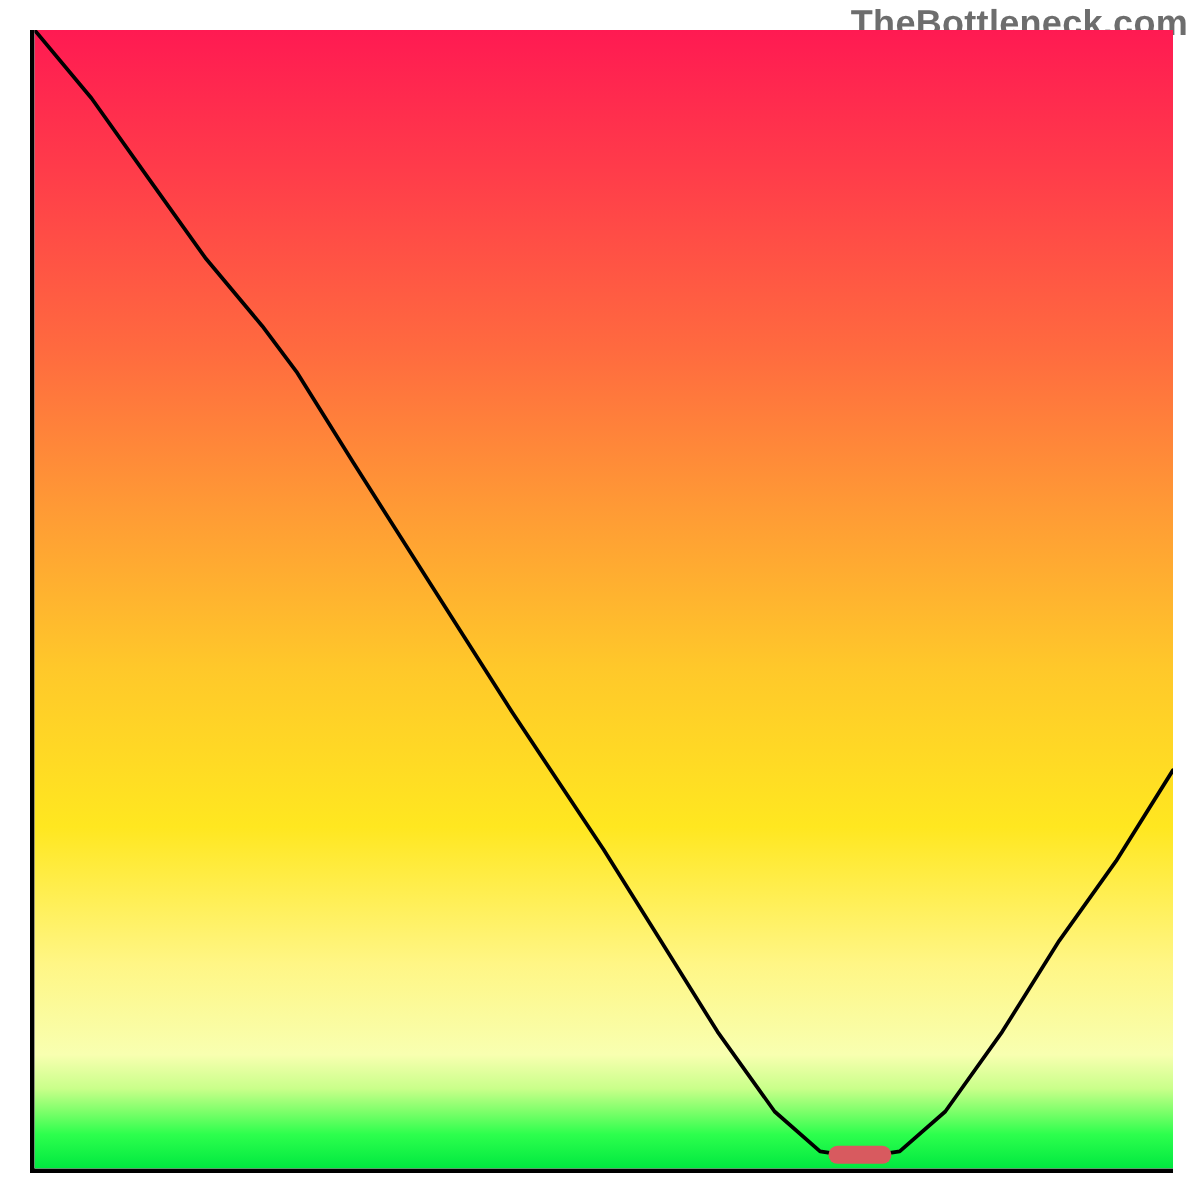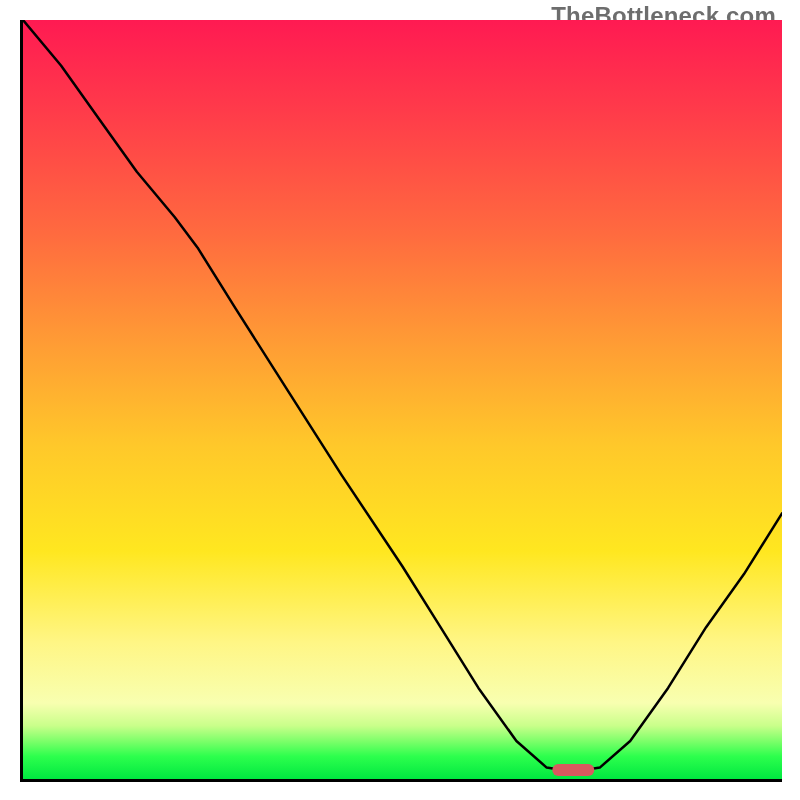--- a/index.html
+++ b/index.html
@@ -50,21 +50,21 @@
   svg.curve {
     position: absolute;
     inset: 0;
     width: 100%;
     height: 100%;
     overflow: visible;
   }
   .watermark {
     position: absolute;
     top: 2px;
-    right: 24px;
+    right: 8px;
     font-size: 24px;
     font-weight: 600;
     color: #6d6d6d;
     letter-spacing: 0.2px;
     user-select: none;
   }
 </style>
 </head>
 <body>
 

